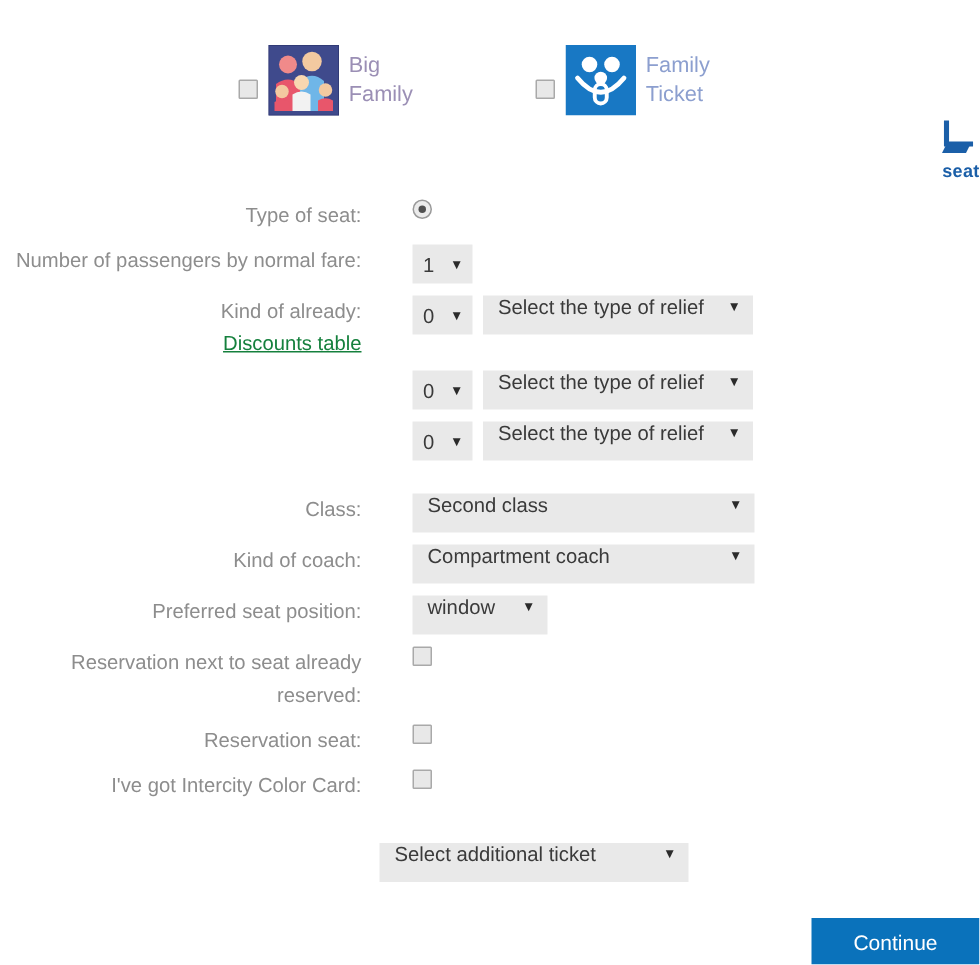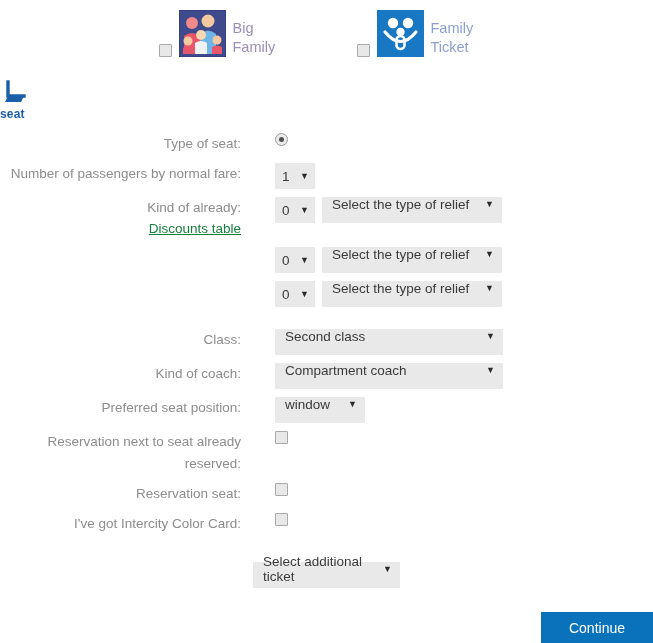--- a/index.html
+++ b/index.html
@@ -21,22 +21,23 @@
     position: absolute;
     left: 0; top: 10px;
     width: 653px;
     display: flex;
     justify-content: center;
     align-items: flex-start;
     gap: 60px;
   }
   .fam-opt {
     display: flex;
-    align-items: flex-end;
+    align-items: center;
     gap: 7px;
+    margin-top: 20px;
   }
   .fam-check {
     width: 13px; height: 13px;
     background: #e8e8e8;
     border: 1px solid #a9a9a9;
     border-radius: 1px;
     flex: none;
     display: block;
     margin-top: 12px;
   }
@@ -55,21 +56,21 @@
   }
   .fam-label.blue { color: #8c9fcf; }
 
   
   .seat-block {
     position: absolute;
     left: 0; top: 80px;
     width: 653px;
     display: flex;
     flex-direction: column;
-    align-items: flex-start;
+    align-items: flex-end;
   }
   .seat-glyph { display: block; }
   .seat-caption {
     color: #1b5fa8;
     font-size: 12px;
     font-weight: bold;
     margin-top: 1px;
     letter-spacing: .2px;
   }
 
@@ -114,21 +115,21 @@
     font-size: 9px;
     color: #2b2b2b;
     margin-left: 10px;
     line-height: 1;
   }
   .sel-tiny { width: 40px; padding: 0 6px 0 7px; }
   .sel-tiny .caret { margin-left: 4px; }
   .sel-relief { width: 180px; }
   .sel-wide   { width: 228px; }
   .sel-window { width: 90px; }
-  .sel-extra  { width: 147px; }
+  .sel-extra  { width: 206px; }
 
   
   .radio {
     width: 13px; height: 13px;
     border-radius: 50%;
     border: 1px solid #9a9a9a;
     background: #ebebeb;
     position: relative;
     margin-left: 0;
   }

